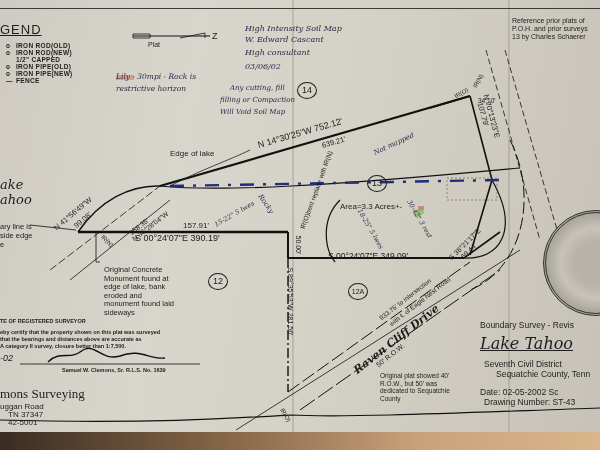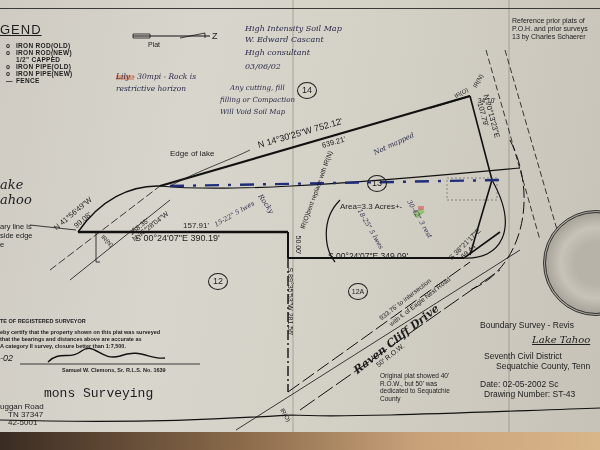--- a/index.html
+++ b/index.html
@@ -14,23 +14,23 @@
   .txt { position:absolute; color:#1d1d1d; white-space:nowrap; }
   .legend-title { left:0; top:22px; font-size:13px; letter-spacing:1px; text-decoration:underline; }
   .legend-item { left:6px; font-size:6.5px; font-weight:bold; letter-spacing:0.3px; }
   .legend-item .sym { display:inline-block; width:10px; }
   .hand { font-family:"DejaVu Serif", serif; font-style:italic; color:#2a2a4a; }
   .circle-num { position:absolute; border:1.2px solid #1d1d1d; border-radius:50%;
                 font-size:9px; text-align:center; color:#1d1d1d; }
   .ref-note { left:512px; top:17px; font-size:7px; line-height:8px; }
   .title-block { position:absolute; left:480px; top:320px; }
   .tb-line { font-size:8.5px; color:#1d1d1d; white-space:nowrap; }
-  .tb-title { font-family:"DejaVu Serif", serif; font-style:italic; font-size:10px; text-decoration:underline; margin:4px 0 6px 0;text-align:right; }
+  .tb-title { font-family:"DejaVu Serif", serif; font-style:italic; font-size:16px; text-decoration:underline; margin:4px 0 6px 0; }
   .cert { left:0; top:318px; font-size:5.5px; font-weight:bold; line-height:7px; }
-  .company { left:0; top:386px; font-family:Liberation Mono, monospace; font-size:13px;padding-left:44px; }
+  .company { left:0; top:386px; font-family:Liberation Serif, serif; font-size:13px; }
   .addr { left:0; font-size:8px;text-align:right; }
   svg { position:absolute; left:0; top:0; }
   .seal { position:absolute; left:543px; top:210px; width:100px; height:100px; border-radius:50%;
           border:3px double #333; background:radial-gradient(circle,#b8b3a8 30%,#c7c3b8 50%,#aaa59a 70%); }
 </style>
 </head>
 <body>
 
 <div class="paper">
   <div class="fold-v" style="left:292px"></div>
@@ -153,20 +153,28 @@
   <div class="txt" style="left:290px;top:264px;font-size:7px;transform:rotate(90deg);transform-origin:left">S 89°35'53"W  281.56'</div>
 
   <div class="txt" style="left:471px;top:78px;font-size:6px;transform:rotate(-60deg)">IR(N)</div>
   <div class="txt" style="left:454px;top:90px;font-size:6px;transform:rotate(-30deg)">IR(O)</div>
   <div class="txt" style="left:100px;top:238px;font-size:6px;transform:rotate(45deg)">IR(N)</div>
   <div class="txt" style="left:278px;top:412px;font-size:6px;transform:rotate(60deg)">IR(O)</div>
 
   <div class="txt" style="left:170px;top:149px;font-size:8px">Edge of lake</div>
   <div class="txt" style="left:340px;top:202px;font-size:8px">Area=3.3 Acres+-</div>
   <div class="txt" style="left:302px;top:225px;font-size:6.5px;transform:rotate(-70deg);transform-origin:left">IR(O)bent replace with IR(N)</div>
+  <div class="txt" style="left:104px;top:266px;font-size:7.5px;line-height:8.5px">
+    <div>Original Concrete</div>
+    <div>Monument found at</div>
+    <div>edge of lake, bank</div>
+    <div>eroded and</div>
+    <div>monument found laid</div>
+    <div>sideways</div>
+  </div>
   <div class="txt" style="left:380px;top:315px;font-size:6.5px;transform:rotate(-38deg);transform-origin:left">933.76' to intersection</div>
   <div class="txt" style="left:390px;top:320px;font-size:6.5px;transform:rotate(-38deg);transform-origin:left">with ℄ of Eagle Nest Road</div>
   <div class="txt" style="left:355px;top:365px;font-size:11px;font-family:'DejaVu Serif',serif;font-style:italic;font-weight:bold;transform:rotate(-38deg);transform-origin:left">Raven Cliff Drive</div>
   <div class="txt" style="left:377px;top:362px;font-size:7px;transform:rotate(-38deg);transform-origin:left">50' R.O.W.</div>
   <div class="txt" style="left:380px;top:372px;font-size:6.5px;line-height:7.5px">
     <div>Original plat showed 40'</div>
     <div>R.O.W., but 50' was</div>
     <div>dedicated to Sequatchie</div>
     <div>County</div>
   </div>

